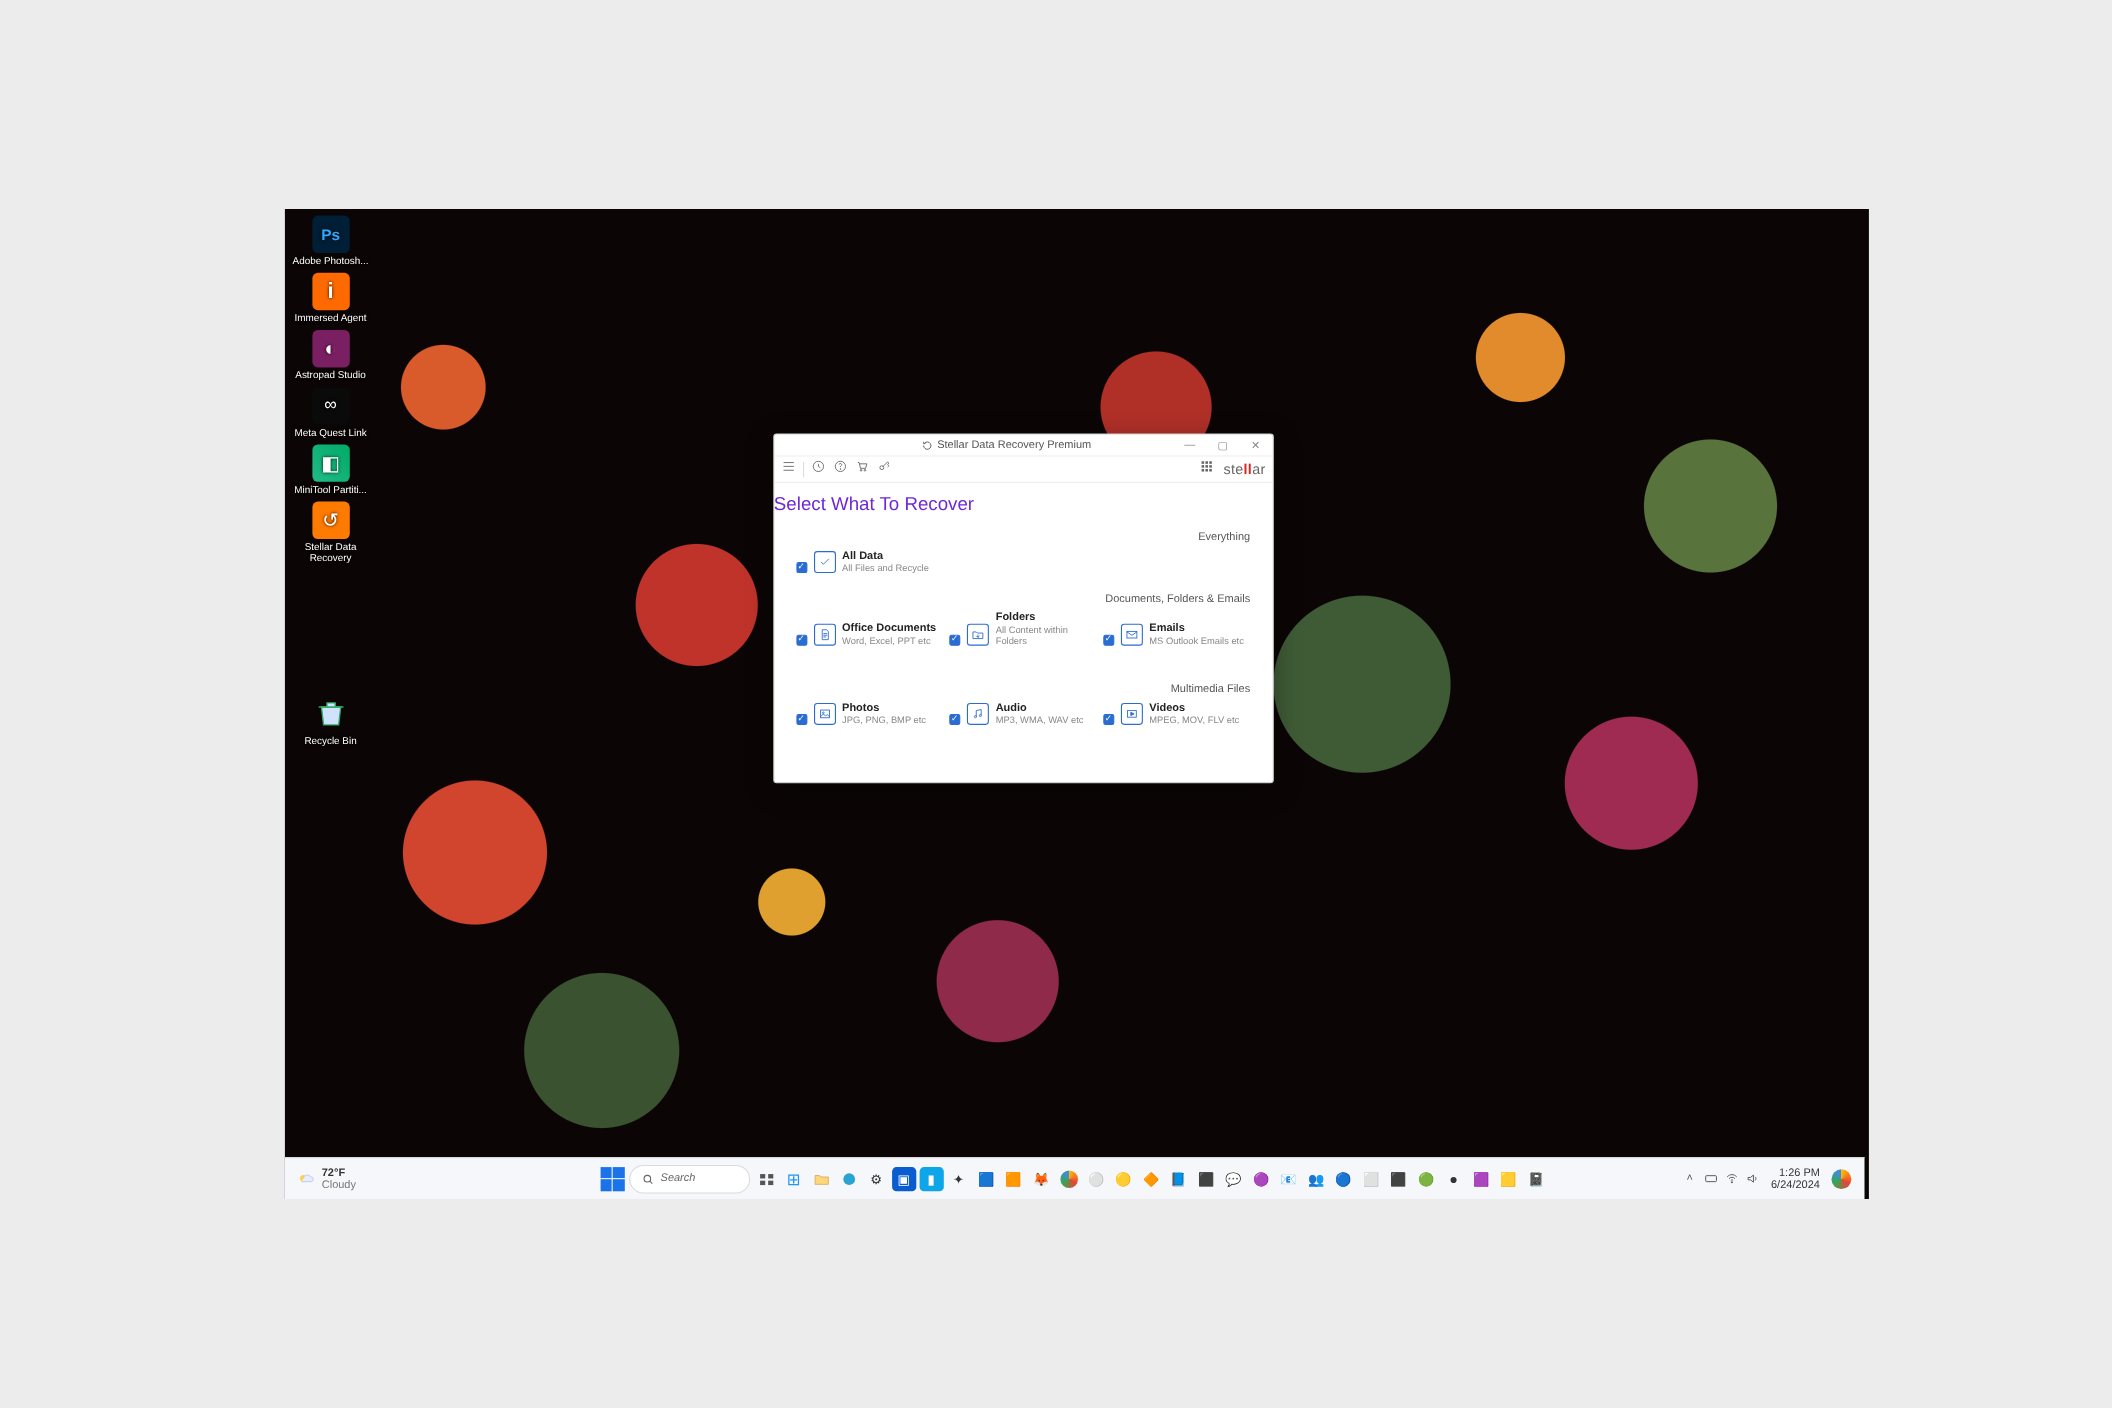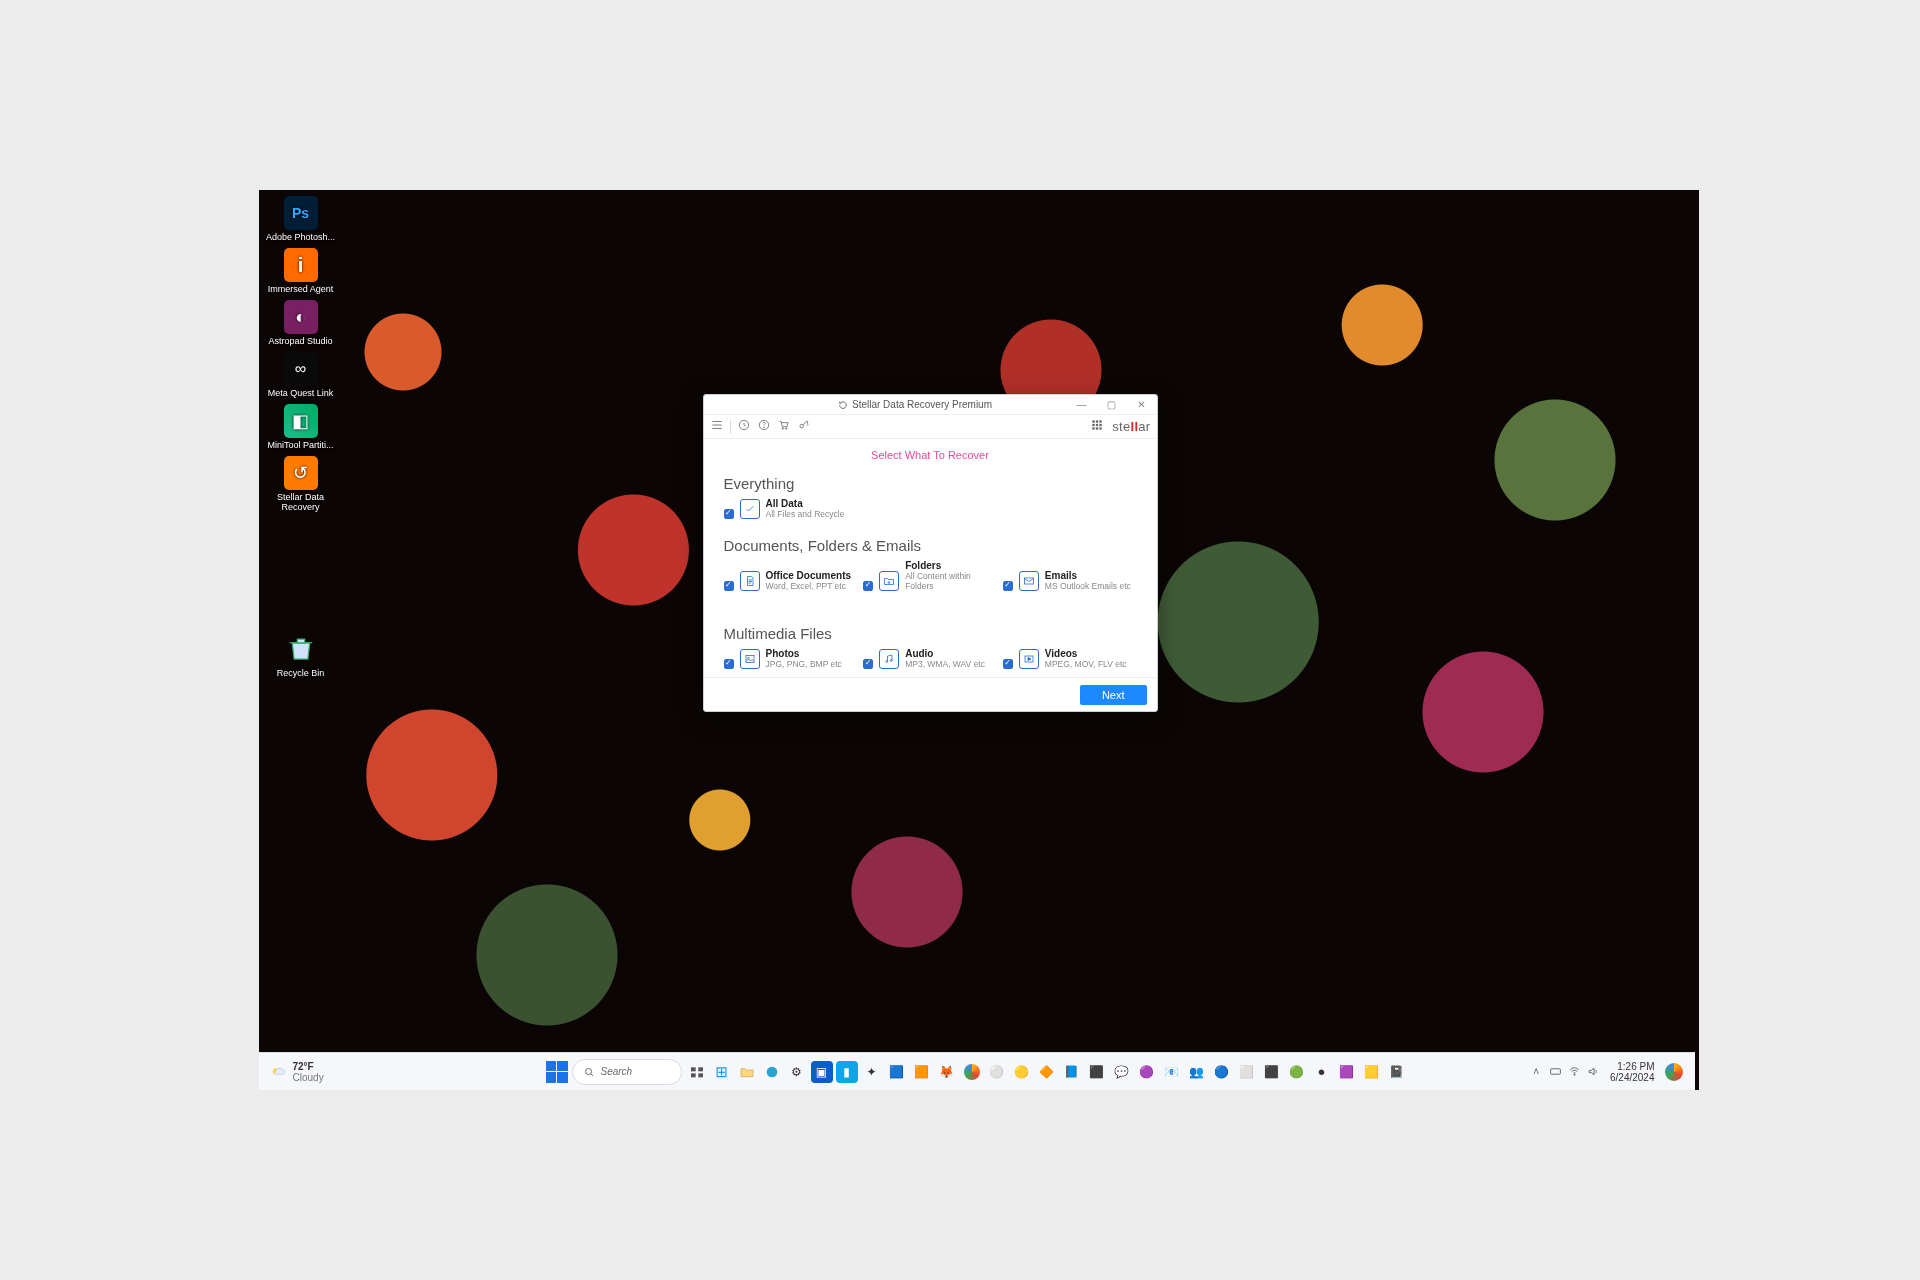--- a/index.html
+++ b/index.html
@@ -61,24 +61,24 @@
     border-bottom:1px solid #eee; justify-content:space-between; }
   .tool-left { display:flex; gap:6px; align-items:center; }
   .tool-left span, .tool-right span { cursor:pointer; color:#666; }
   .tool-left svg { width:14px; height:14px; stroke:#666; fill:none; stroke-width:1.4; }
   .divider { width:1px; height:14px; background:#ddd; }
   .tool-right { display:flex; align-items:center; gap:8px; }
   .tool-right .grid svg { width:14px;height:14px; fill:#666; }
   .brand { font-size:13px; letter-spacing:.3px; color:#222; font-weight:500;}
   .brand .ll { color:#d22; font-weight:700; }
 
-  .app-heading { text-align:center; font-size:11px; color:#ec4899; padding:10px 0 8px; }
+  .app-heading { font-size:17px; color:#6d28d9; padding:10px 0 8px; }
 
   .content { flex:1; padding:0 20px; overflow:auto; }
-  .section-title { font-size:15px; color:#555; margin:6px 0 6px; }
+  .section-title { font-size:10px; color:#555; margin:6px 0 6px;text-align:right; }
   .row3 { display:grid; grid-template-columns:1fr 1fr 1fr; gap:6px; }
   .opt { display:flex; align-items:flex-end; gap:6px; }
   .chk { width:10px; height:10px; border:1px solid #2b6cd1; border-radius:2px;
     margin-top:2px; position:relative; cursor:pointer; background:#2b6cd1; flex:0 0 10px; }
   .chk::after{ content:"✓"; color:#fff; font-size:8px; position:absolute;
     top:-2px; left:0.5px; }
   .ico-box { width:20px; height:20px; border:1.2px solid #2b6cd1; border-radius:3px;
     display:flex; align-items:center; justify-content:center; flex:0 0 20px; }
   .ico-box.filled { background:#fff; }
   .ico-box svg { width:12px; height:12px; stroke:#2b6cd1; fill:none; stroke-width:1.6;}
@@ -321,23 +321,20 @@
                 </svg>
               </div>
             <div class="opt-text">
               <span class="opt-title">Videos</span>
               <span class="opt-sub">MPEG, MOV, FLV etc</span>
             </div>
           </div>
         </div>
       </div>
 
-      <div class="footer">
-        <button class="next-btn">Next</button>
-      </div>
     </div>
 
     <div class="taskbar">
       <div class="tb-left">
         <svg class="weather-ico" viewBox="0 0 24 24">
             <circle cx="9" cy="11" r="4" fill="#ffd24d"></circle>
             <path d="M7 15h11a3 3 0 0 0 0-6 5 5 0 0 0-9 2" fill="#e6eefc" stroke="#b9c6de"></path>
           </svg>
         <div>
           <div style="font-weight:600">72°F</div>

